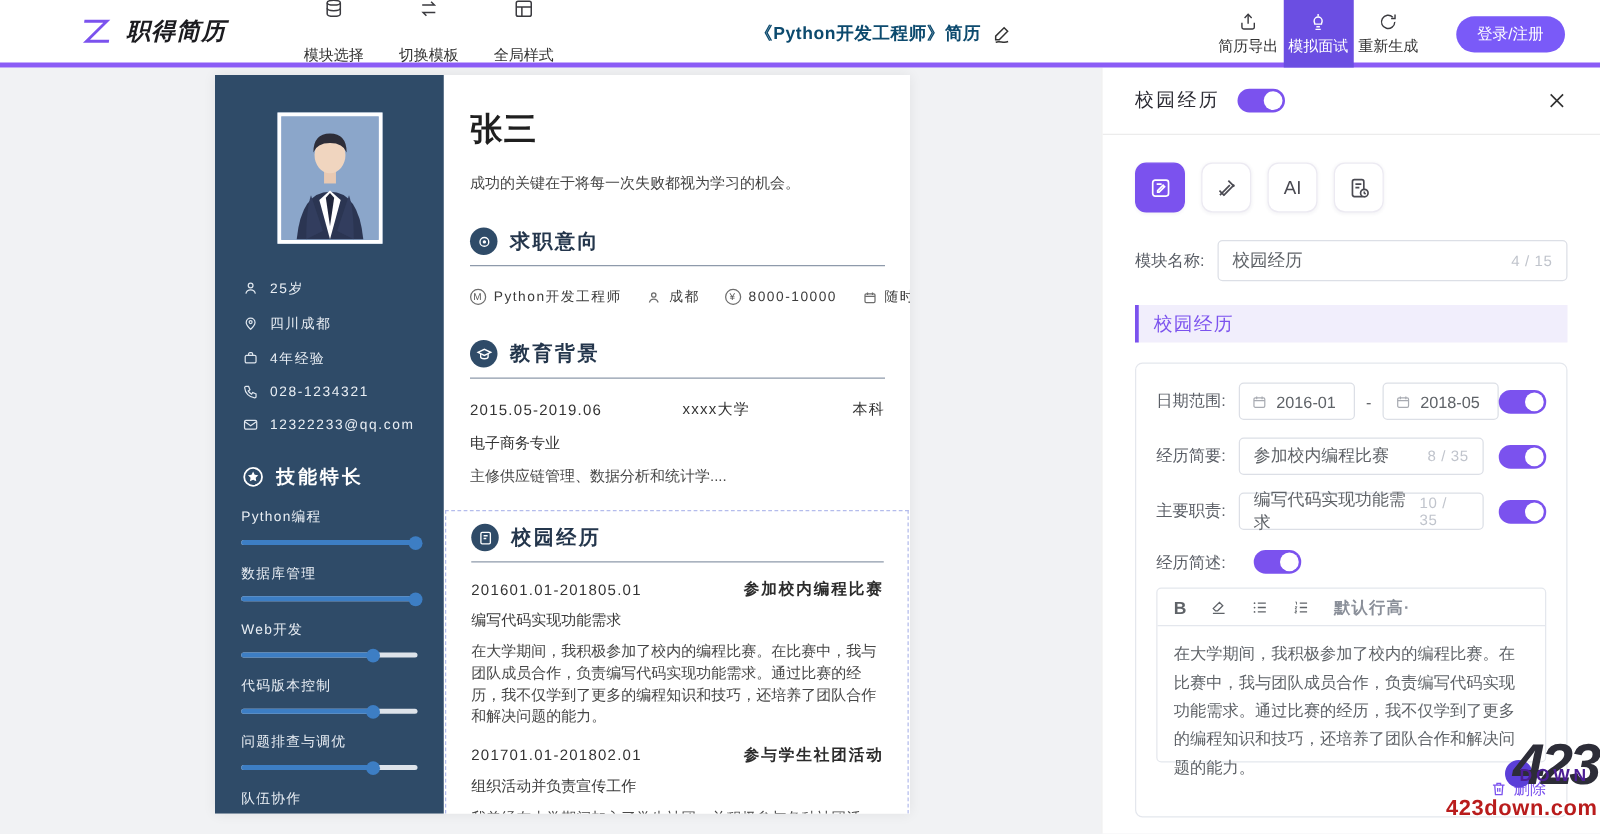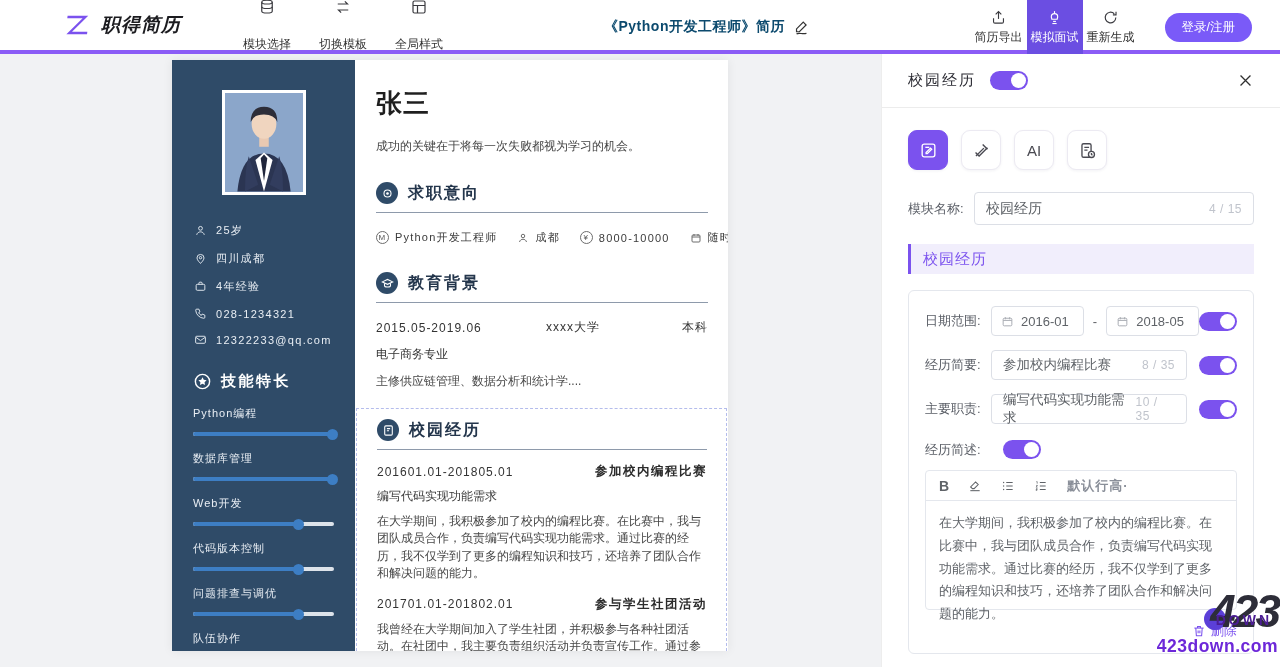--- a/index.html
+++ b/index.html
@@ -116,21 +116,21 @@
   .editor-content { padding:11px 13px; height:108px; font-size:13px; color:#5f6368; line-height:1.75; cursor:text; }
   .delete-row { margin-top:12px; display:flex; justify-content:flex-end; align-items:center; gap:5px; color:#7b52ee; font-size:13px; cursor:pointer; }
   .delete-row svg { width:14px; height:14px; stroke:#7b52ee; }
 
   
   .watermark { position:absolute; right:2px; top:592px; width:172px; z-index:50; pointer-events:none; text-align:right; }
   .wm-logo { position:relative; height:42px; }
   .wm-circle { position:absolute; right:52px; top:16px; width:22px; height:22px; border-radius:50%; background:#5b3fd8; }
   .wm-down { position:absolute; right:6px; top:20px; font-size:14px; font-weight:900; letter-spacing:3px; color:#4c1d95;margin-left:24px; }
   .wm-423 { position:relative; font-size:46px; line-height:38px; font-weight:900; font-style:italic; letter-spacing:-3px; color:#2d2d38; }
-  .wm-site { margin-top:2px; font-size:17.5px; font-weight:bold; color:#6d28d9; letter-spacing:.5px;
+  .wm-site { margin-top:2px; font-size:17.5px; font-weight:bold; color:#b91c1c; letter-spacing:.5px;
     text-shadow:-1px -1px 0 #fff,1px -1px 0 #fff,-1px 1px 0 #fff,1px 1px 0 #fff; }
 </style>
 </head>
 <body>
 
 <div class="header">
   <div class="logo">
     <svg class="logo-mark" viewBox="0 0 28 24" fill="none" stroke="#7b52ee" stroke-width="2.4">
         <path d="M4 4h18l-14 16h18" transform="skewX(-8)"></path>
       </svg>
@@ -374,20 +374,21 @@
           <span class="entry-role">参加校内编程比赛</span>
         </div>
         <div class="entry-duty">编写代码实现功能需求</div>
         <div class="entry-desc">在大学期间，我积极参加了校内的编程比赛。在比赛中，我与团队成员合作，负责编写代码实现功能需求。通过比赛的经历，我不仅学到了更多的编程知识和技巧，还培养了团队合作和解决问题的能力。</div>
       </div>
       <div class="entry">
         <div class="entry-head">
           <span class="entry-period">201701.01-201802.01</span>
           <span class="entry-role">参与学生社团活动</span>
         </div>
+        <div class="entry-duty">组织活动并负责宣传工作</div>
         <div class="entry-desc">我曾经在大学期间加入了学生社团，并积极参与各种社团活动。在社团中，我主要负责组织活动并负责宣传工作。通过参与社团活动，我锻炼了自己的组织能力和沟通能力，也拓宽了自己的人际关系。</div>
       </div>
 
     </div>
   </div>
 </div>
 
 <div class="panel">
   <div class="panel-head">
     <span class="panel-title">校园经历</span>

